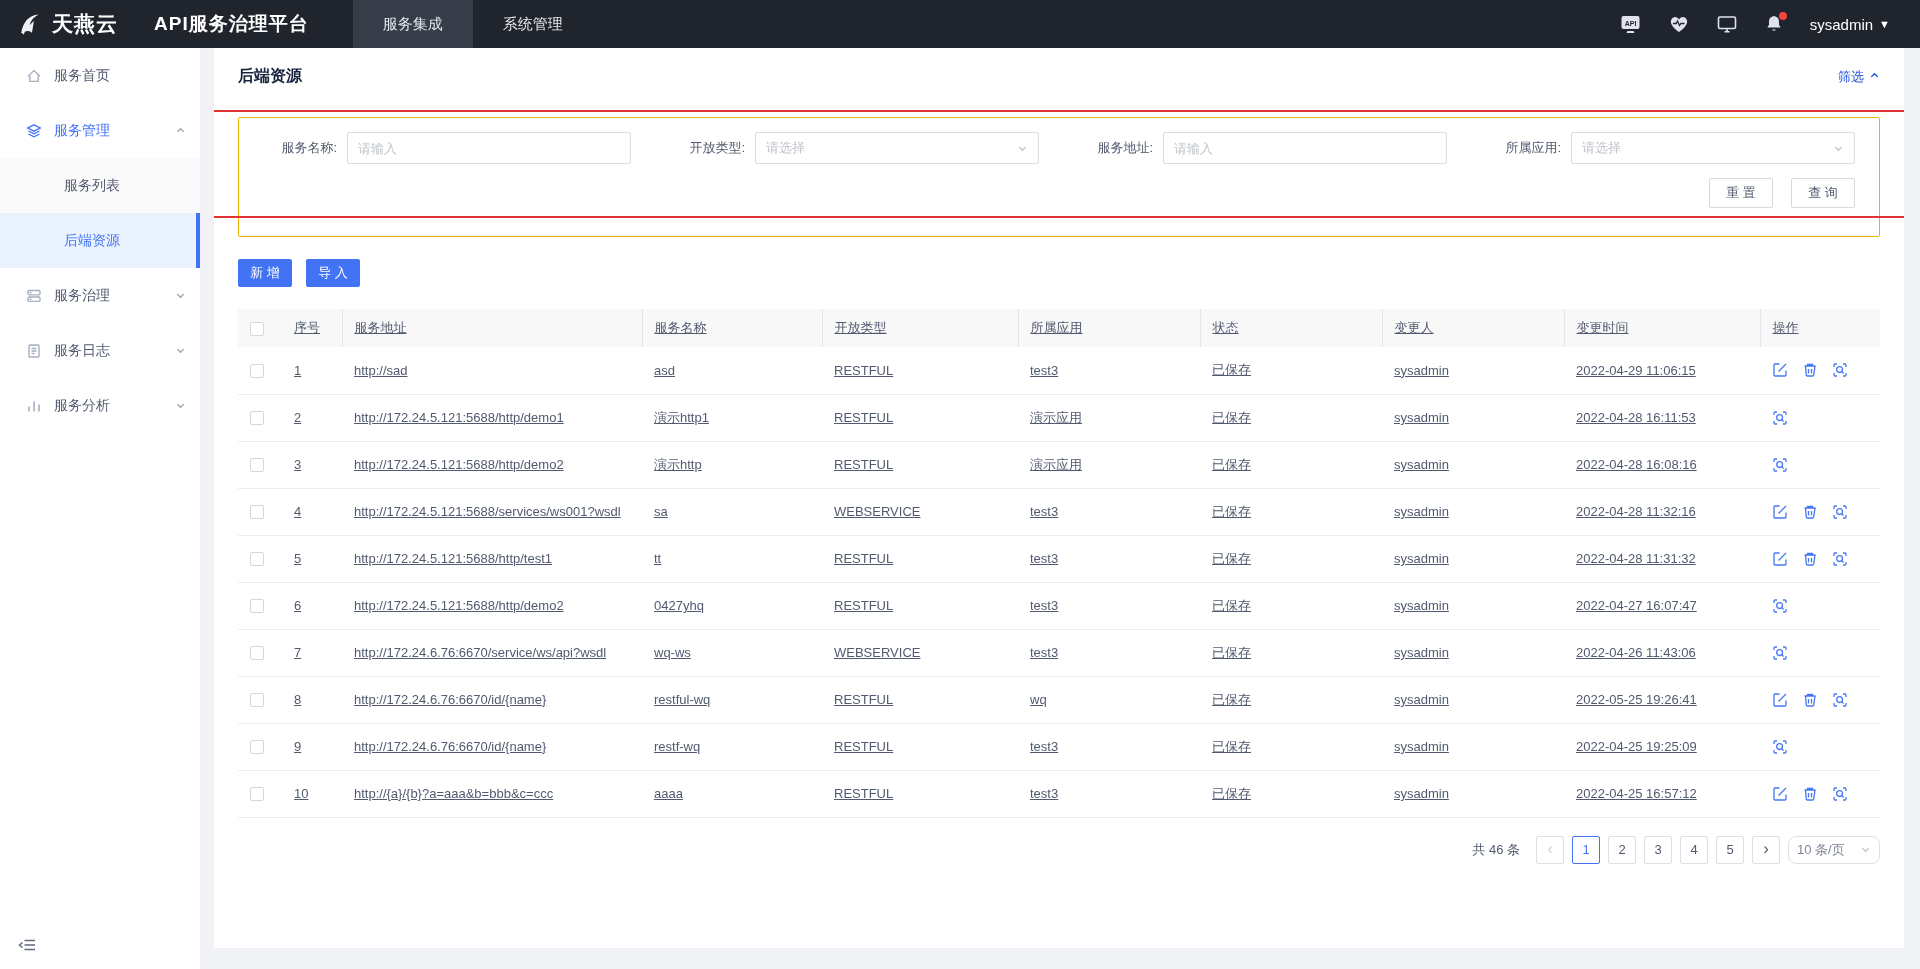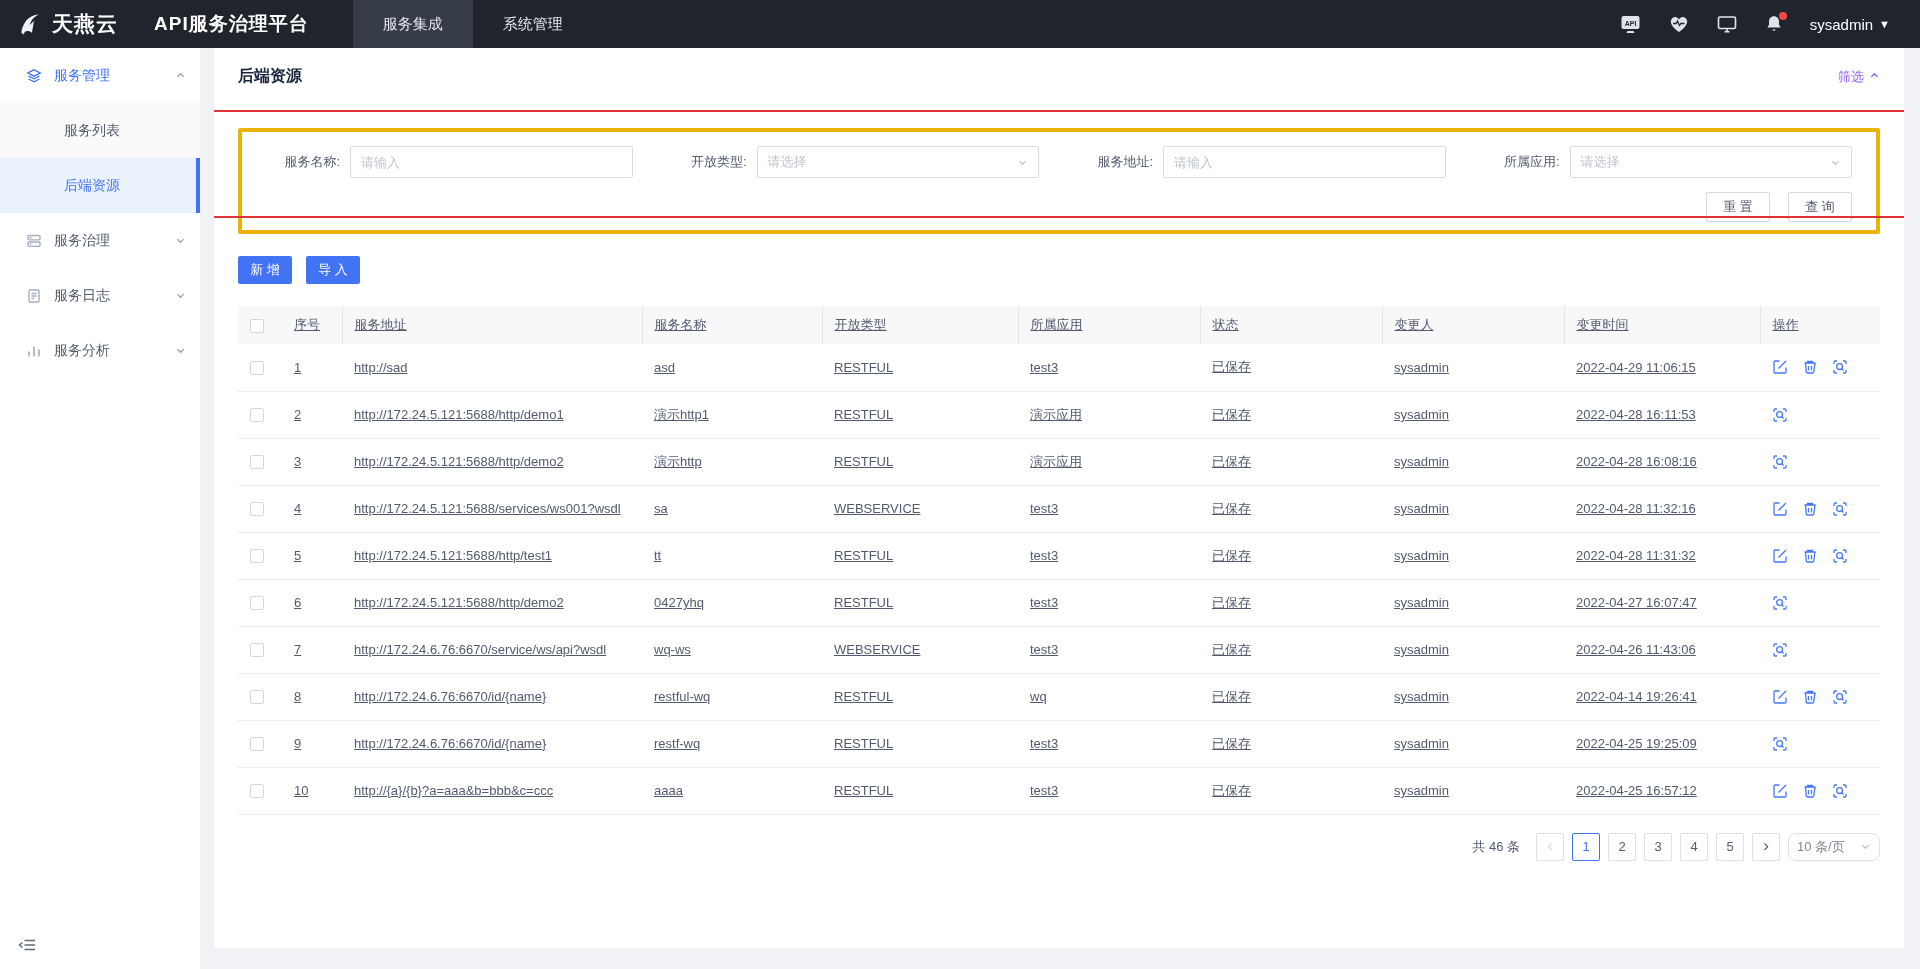--- a/index.html
+++ b/index.html
@@ -36,26 +36,26 @@
     font-size:14px; color:#515a6e; background:#fafafa; cursor:pointer; position:relative; }
   .submenu-item.active { background:#e9f2fd; color:#4273f5; }
   .submenu-item.active::after { content:''; position:absolute; right:0; top:0; bottom:0; width:4px; background:#4273f5; }
   .collapse-btn { position:absolute; left:18px; bottom:12px; color:#606a7b; cursor:pointer; }
   
   .main { position:absolute; left:200px; top:48px; right:0; bottom:0; background:#f0f2f5; }
   .card { position:absolute; left:14px; top:0; right:16px; bottom:21px; background:#fff;
     padding:18px 24px; overflow:hidden; }
   .page-head { display:flex; justify-content:space-between; align-items:center; }
   .page-title { font-size:16px; font-weight:bold; color:#17233d; }
-  .filter-toggle { color:#8b5cf6; font-size:13px; cursor:pointer; display:flex; align-items:center; gap:5px; }
+  .filter-toggle { color:#1d4ed8; font-size:13px; cursor:pointer; display:flex; align-items:center; gap:5px; }
   
   .annotation { position:absolute; left:-5px; right:-14px; top:62px; height:108px;
     border:2px solid #e03434; pointer-events:none; z-index:5; }
   
-  .filter-box { margin-top:41px; border:4px solid #eab308; border-radius:2px; padding:14px 24px 8px; }
+  .filter-box { margin-top:30px; border:1px solid #eab308; border-radius:2px; padding:14px 24px 28px; }
   .filter-row { display:flex; justify-content:space-between; gap:40px; }
   .field { display:flex; align-items:center; flex:1; }
   .field label { min-width:74px; text-align:right; font-size:13px; color:#515a6e; margin-right:10px; white-space:nowrap; }
   .control { flex:1; height:32px; border:1px solid #d9dce3; border-radius:2px; background:#fff;
     font-size:13px; color:#333; padding:0 10px; }
   input.control::placeholder { color:#c0c4cc; }
   .select { display:flex; align-items:center; cursor:pointer; }
   .select .value { color:#c0c4cc; }
   .select .arrow { margin-left:auto; color:#c0c4cc; display:inline-flex; }
   .filter-actions { display:flex; justify-content:flex-end; gap:18px; margin-top:14px; }
@@ -135,20 +135,30 @@
     </span>
     <div class="user">
       <span>sysadmin</span>
       <span class="caret">▼</span>
     </div>
   </div>
 </header>
 
 <aside class="sidebar">
   <nav id="sidebar-menu">
+      <div class="menu-item ">
+         <span class="mi-icon">
+          <svg viewBox="0 0 16 16" width="16" height="16" fill="none" stroke="currentColor" stroke-width="1.4">
+            <path d="M2 8.2L8 2.6l6 5.6"></path>
+            <path d="M3.8 7.5v5.9h8.4V7.5"></path>
+          </svg>
+        </span>
+         <span>服务首页</span>
+
+       </div>
       <div class="menu-item active">
          <span class="mi-icon">
           <svg viewBox="0 0 16 16" width="16" height="16" fill="none" stroke="currentColor" stroke-width="1.4">
             <path d="M8 1.8L14.2 5 8 8.2 1.8 5z"></path>
             <path d="M2.5 8L8 10.8 13.5 8"></path>
             <path d="M2.5 11L8 13.8 13.5 11"></path>
           </svg>
         </span>
          <span>服务管理</span>
          <span class="chev up">
@@ -498,21 +508,21 @@
      </tr>
             <tr>
        <td><span class="checkbox"></span></td>
        <td>8</td>
        <td>http://172.24.6.76:6670/id/{name}</td>
        <td>restful-wq</td>
        <td>RESTFUL</td>
        <td>wq</td>
        <td>已保存</td>
        <td>sysadmin</td>
-       <td>2022-04-14 19:26:41</td>
+       <td>2022-05-25 19:26:41</td>
        <td>
                 <div class="op-icons">
                   <span class="op-ico">
                     <svg viewBox="0 0 16 16" width="16" height="16" fill="none" stroke="currentColor" stroke-width="1.3">
                       <path d="M14 8.5V13a1 1 0 0 1-1 1H3a1 1 0 0 1-1-1V3a1 1 0 0 1 1-1h4.5"></path>
                       <path d="M6.5 9.5L14 2"></path>
                     </svg>
                   </span>
                   <span class="op-ico">
                     <svg viewBox="0 0 16 16" width="16" height="16" fill="none" stroke="currentColor" stroke-width="1.3">

